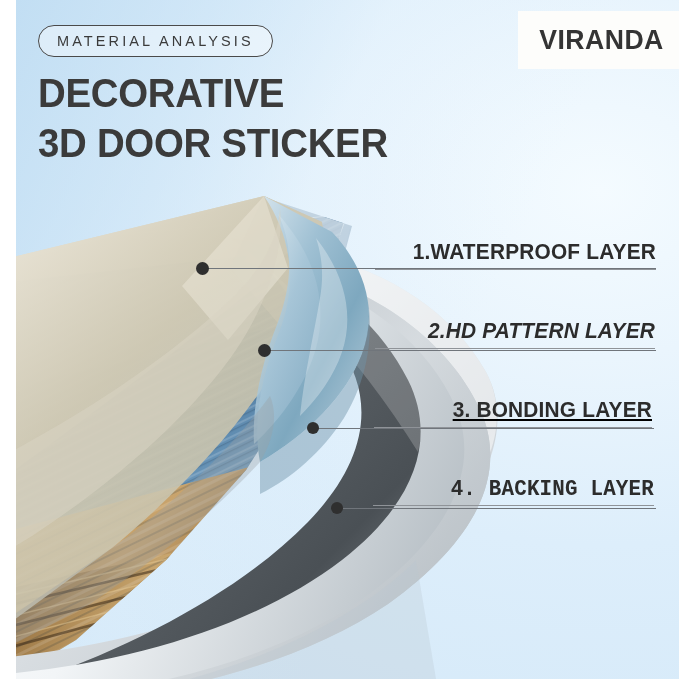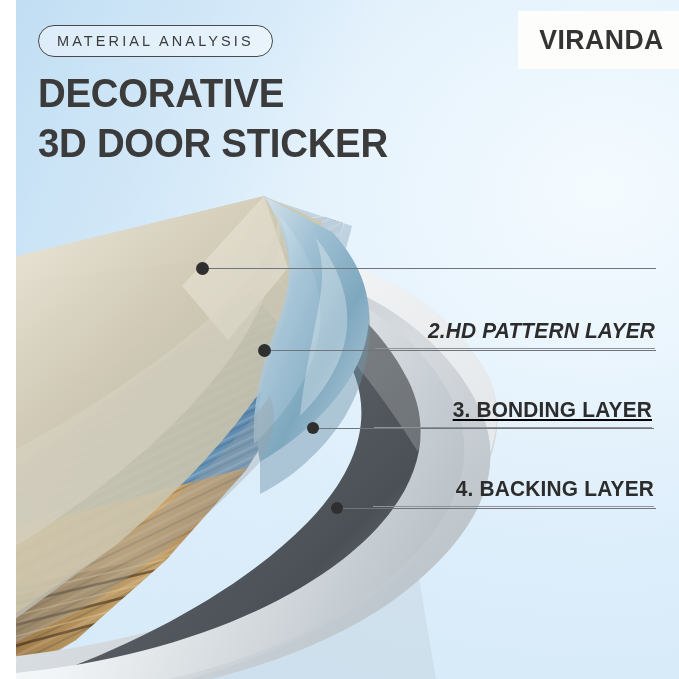--- a/index.html
+++ b/index.html
@@ -108,21 +108,21 @@
   }
   .callout .rule {
     display: block;
     height: 1px;
     background: #8f9398;
     margin-top: 4px;
   }
   .c1 { right: 39px; top: 240px; }
   .c2 { right: 40px; top: 319px; font-style: italic; }
   .c3 { right: 43px; top: 398px; text-decoration: underline; }
-  .c4 { right: 41px; top: 477px; }
+  .c4 { right: 41px; top: 477px; font-family: Liberation Mono, monospace; }
   .c1 .rule { width: 281px; }
   .c2 .rule { width: 280px; }
   .c3 .rule { width: 278px; }
   .c4 .rule { width: 281px; }
 
   .leader {
     position: absolute;
     height: 1px;
     background: #70757b;
   }
@@ -351,20 +351,24 @@
 
   <div class="title">
     <span class="l1">DECORATIVE</span>
     <span class="l2">3D DOOR STICKER</span>
   </div>
 
   <div class="logo-box">
     <span class="logo-text">VIRANDA</span>
   </div>
 
+  <div class="callout c1">
+    <span class="lbl">1.WATERPROOF LAYER</span>
+    <span class="rule"></span>
+  </div>
   <div class="callout c2">
     <span class="lbl">2.HD PATTERN LAYER</span>
     <span class="rule"></span>
   </div>
   <div class="callout c3">
     <span class="lbl">3. BONDING LAYER</span>
     <span class="rule"></span>
   </div>
   <div class="callout c4">
     <span class="lbl">4. BACKING LAYER</span>

